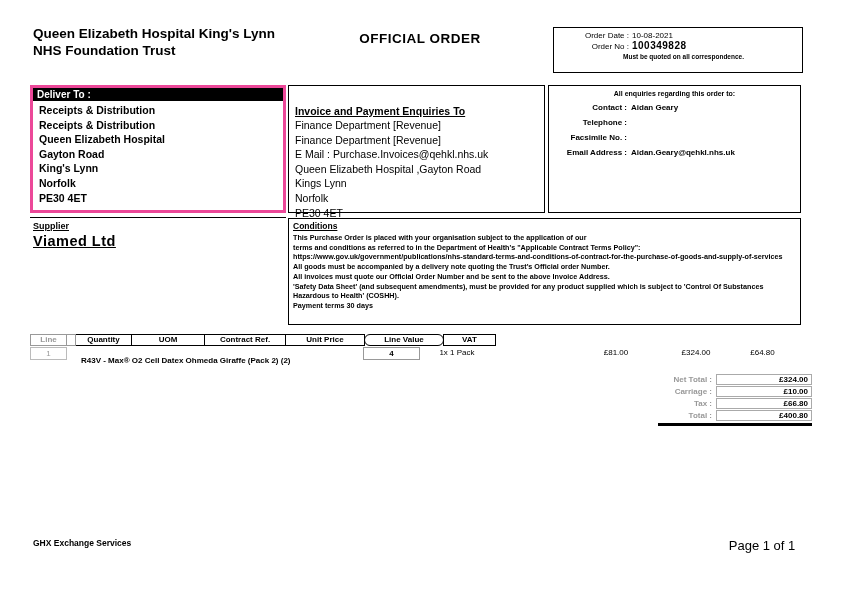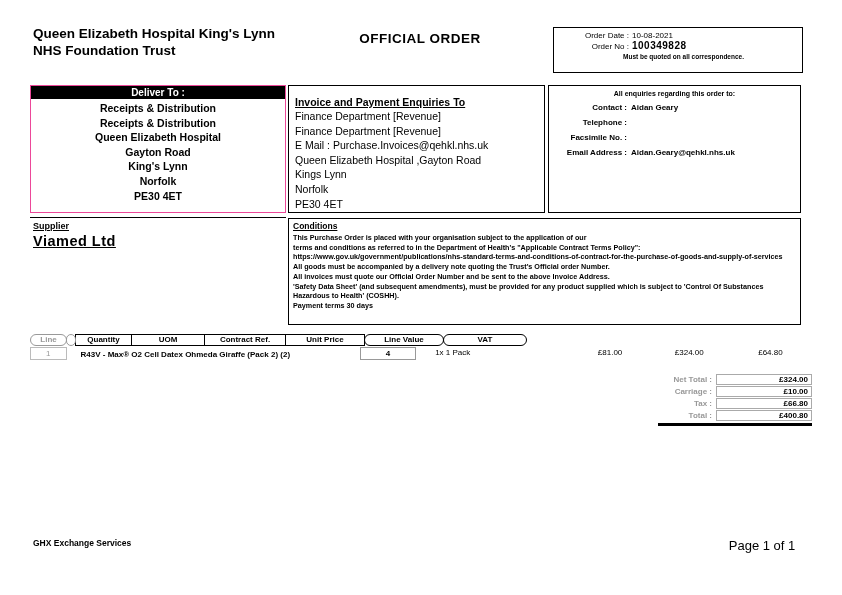--- a/index.html
+++ b/index.html
@@ -15,24 +15,24 @@
   .trust-name { left:33px; top:25px; width:270px; font-size:13.5px; font-weight:bold; line-height:17px; }
   .official-order { left:300px; top:31px; width:240px; text-align:center; font-size:13.5px; font-weight:bold; letter-spacing:.5px; }
   .order-box { left:553px; top:27px; width:250px; height:46px; border:1px solid #000; padding-top:3px; }
   .ob-row { display:flex; font-size:8px; margin-bottom:2px; }
   .ob-label { width:75px; text-align:right; }
   .ob-value { margin-left:3px; }
   .ob-value.bold { font-weight:bold; font-size:10px; margin-top:-2px; letter-spacing:.5px; }
   .ob-note { font-size:6.5px; font-weight:bold; text-align:right; padding-right:58px; margin-top:1px; }
 
   
-  .deliver-box { left:30px; top:85px; width:256px; height:128px; border:1px solid #ec4899;text-align:center; }
+  .deliver-box { left:30px; top:85px; width:256px; height:128px; border:3px solid #ec4899; }
   .deliver-head { background:#000; color:#fff; font-weight:bold; font-size:10px; padding:1px 4px; }
   .deliver-lines { padding:2px 6px; font-weight:bold; font-size:10.5px; line-height:14.6px; }
-  .invoice-box { left:288px; top:85px; width:257px; height:128px; border:1px solid #000; padding:10px 6px; }
+  .invoice-box { left:288px; top:85px; width:257px; height:128px; border:1px solid #000; padding:19px 6px; }
   .inv-head { font-weight:bold; text-decoration:underline; font-size:10.5px; margin-bottom:1px; }
   .inv-lines { font-size:10.5px; line-height:14.6px; }
   .enq-box { left:548px; top:85px; width:253px; height:128px; border:1px solid #000; font-size:8px; font-weight:bold; }
   .enq-head { text-align:center; font-size:7px; margin-top:4px; }
   .enq-row { display:flex; margin-top:6px; }
   .enq-label { width:78px; text-align:right; }
   .enq-value { margin-left:4px; }
 
   
   .supplier-rule { left:30px; top:217px; width:256px; height:1px; background:#000; }
@@ -41,30 +41,30 @@
 
   
   .cond-box { left:288px; top:218px; width:513px; height:107px; border:1px solid #000; padding:2px 4px; overflow:hidden; }
   .cond-head { font-size:8.5px; font-weight:bold; text-decoration:underline; margin-bottom:2px; }
   .cond-line { font-size:7.2px; font-weight:bold; line-height:9.7px; white-space:nowrap; }
 
   
   .thead { left:30px; top:334px; width:782px; display:flex; font-size:8px; font-weight:bold; }
   .thead .c { border:1px solid #000; height:12px; line-height:10px; text-align:center; }
   .thead .c + .c { margin-left:-1px; }
-  .thead .c.gray { border-color:#999; color:#999; position:relative; z-index:1;border-radius:6px; }
+  .thead .c.gray { border-color:#999; color:#999; position:relative; z-index:1; }
   .trow { left:30px; top:347px; width:782px; display:flex; font-size:8px; align-items:flex-start; }
   .trow .c { text-align:center; }
   .w-line{width:37px;} .w-gap{width:10px;} .w-goods{width:286px;} .w-qty{width:57px;}
-  .w-uom{width:74px;} .w-con{width:82px;} .w-up{width:80px;} .w-lv{width:80px;border-radius:6px;} .w-vat{width:84px;border-radius:6px;}
+  .w-uom{width:74px;} .w-con{width:82px;} .w-up{width:80px;} .w-lv{width:80px;border-radius:6px;} .w-vat{width:53px;}
   .goods-head { text-align:left !important; padding-left:4px; }
   .line-cell { border:1px solid #bbb; color:#999; height:13px; line-height:11px; }
   .goods-cell { text-align:left !important; padding-left:4px; }
   .goods-code { line-height:11px; }
-  .goods-desc { font-weight:bold; margin-top:3px; }
+  .goods-desc { font-weight:bold; margin-top:9px; }
   .qty-cell { border:1px solid #999; height:13px; line-height:11px; font-weight:bold; }
   .price-cell { line-height:11px; }
 
   
   .totals { left:600px; top:374px; width:212px; }
   .tot-row { display:flex; justify-content:flex-end; height:11px; margin-bottom:1px; font-size:8px; }
   .tot-label { color:#999; font-weight:bold; width:90px; text-align:right; margin-right:4px; line-height:11px; }
   .tot-value { width:96px; border:1px solid #aaa; font-weight:bold; text-align:right; padding-right:3px; line-height:9px; }
   .total-rule { left:658px; top:423px; width:154px; height:3px; background:#000; }
 

